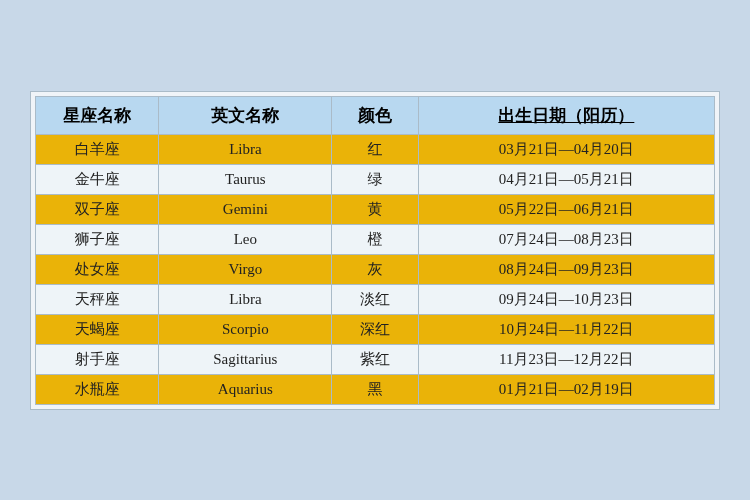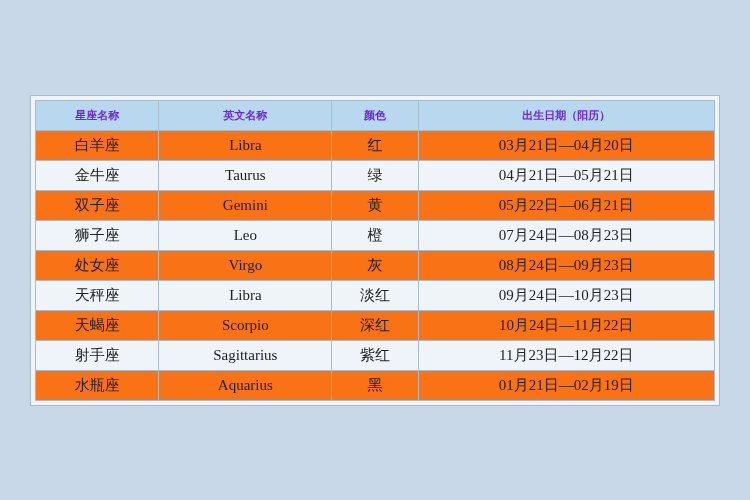--- a/index.html
+++ b/index.html
@@ -24,34 +24,34 @@
     th, td {
       border: 1px solid #aabbc8;
       text-align: center;
       padding: 5px 8px;
       font-size: 15px;
       color: #222;
     }
     thead tr th {
       background-color: #b8d8f0;
       font-weight: bold;
-      font-size: 11px;
-      color: #6d28d9;
+      font-size: 17px;
+      color: #000000;
       padding: 7px 8px;
     }
     tbody tr {
-      background-color: #f97316;
+      background-color: #eab308;
     }
     tbody tr:nth-child(even) {
       background-color: #eef4f8;
     }
     .col-zh { width: 100px; }
     .col-en { width: 140px; }
     .col-color { width: 70px; }
-    .col-date { width: 240px; }
+    .col-date { width: 240px; text-decoration: underline; }
   </style>
 </head>
 <body>
 
 <div class="table-container">
   <table>
     <thead>
       <tr>
         <th class="col-zh">星座名称</th>
         <th class="col-en">英文名称</th>

